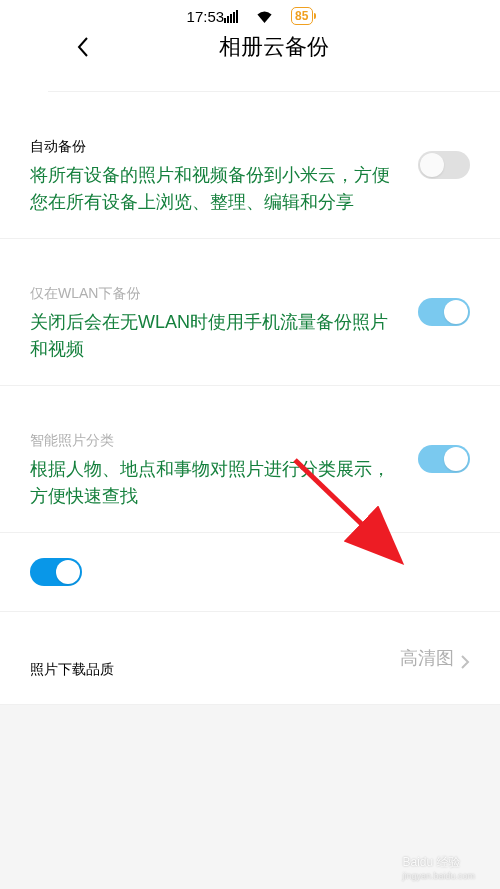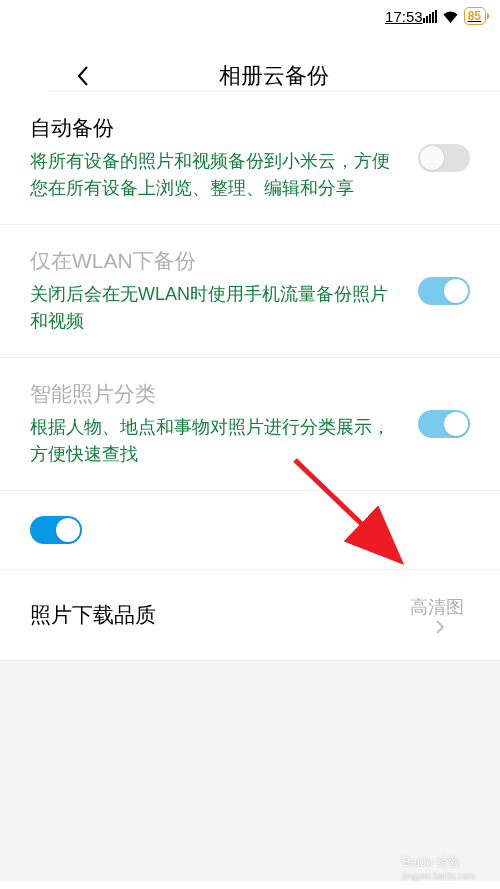--- a/index.html
+++ b/index.html
@@ -12,33 +12,32 @@
       height: 889px;
       font-family: -apple-system, "PingFang SC", "Helvetica Neue", sans-serif;
       background: #fff;
       position: relative;
       overflow: hidden;
     }
     .status-bar {
       height: 32px;
       display: flex;
       align-items: center;
-      justify-content: flex-end;
+      justify-content: center;
       padding: 0 14px;
       font-size: 15px;
       color: #000;
-      text-decoration: underline;
     }
     .status-left {
       font-weight: 400;
     }
     .status-right {
       display: flex;
       align-items: center;
-      gap: 5px;
+      gap: 18px;
     }
     .signal-icon {
       display: flex;
       align-items: flex-end;
       gap: 1px;
     }
     .signal-icon span {
       width: 2px;
       background: #000;
     }
@@ -69,21 +68,21 @@
       top: 50%;
       transform: translateY(-50%);
       width: 2px;
       height: 6px;
       background: #f0a020;
       border-radius: 0 2px 2px 0;
     }
     .header {
       height: 60px;
       display: flex;
-      align-items: flex-end;
+      align-items: flex-start;
       padding: 0 20px;
       border-bottom: 1px solid #f0f0f0;
       margin-left: 48px;
     }
     .back-btn {
       width: 30px;
       height: 30px;
       display: flex;
       align-items: center;
       justify-content: center;
@@ -111,23 +110,24 @@
       padding: 22px 30px;
       display: flex;
       align-items: center;
       border-bottom: 1px solid #f0f0f0;
     }
     .setting-text {
       flex: 1;
       padding-right: 20px;
     }
     .setting-title {
-      font-size: 21px;
+      font-size: 14px;
       color: #000;
       margin-bottom: 6px;
+      margin-top: 24px;
     }
     .setting-title.disabled {
       color: #b0b0b0;
     }
     .setting-desc {
       font-size: 18px;
       color: #15803d;
       line-height: 1.5;
     }
     .setting-simple {
@@ -140,22 +140,21 @@
     .setting-simple .setting-title {
       margin-bottom: 0;
     }
     .setting-value {
       font-size: 18px;
       color: #b0b0b0;
       margin-right: 6px;
     }
     .setting-right {
       display: flex;
-      align-items: center;
-      flex-direction: column;
+      align-items: flex-end;
     }
     .chevron-right {
       width: 10px;
       height: 16px;
     }
     .toggle {
       width: 52px;
       height: 28px;
       border-radius: 14px;
       position: relative;

